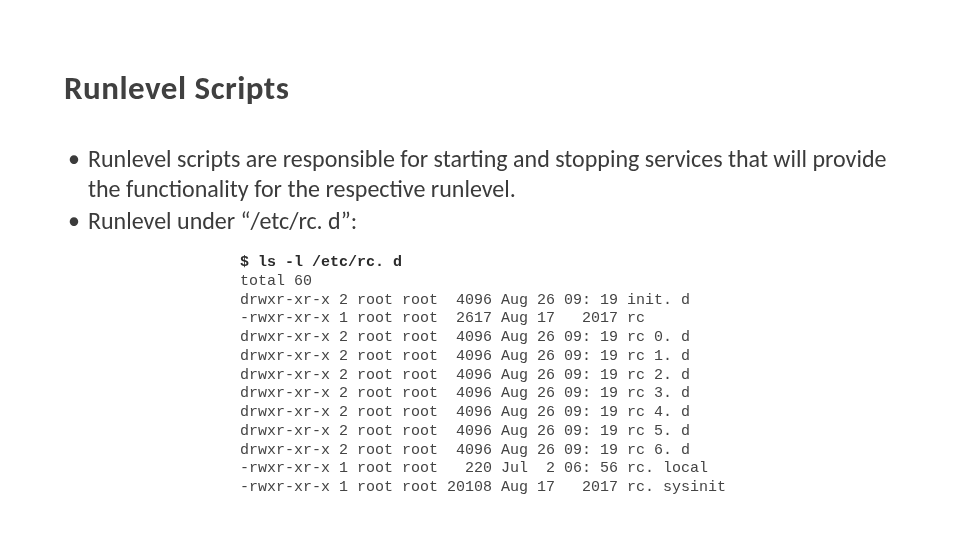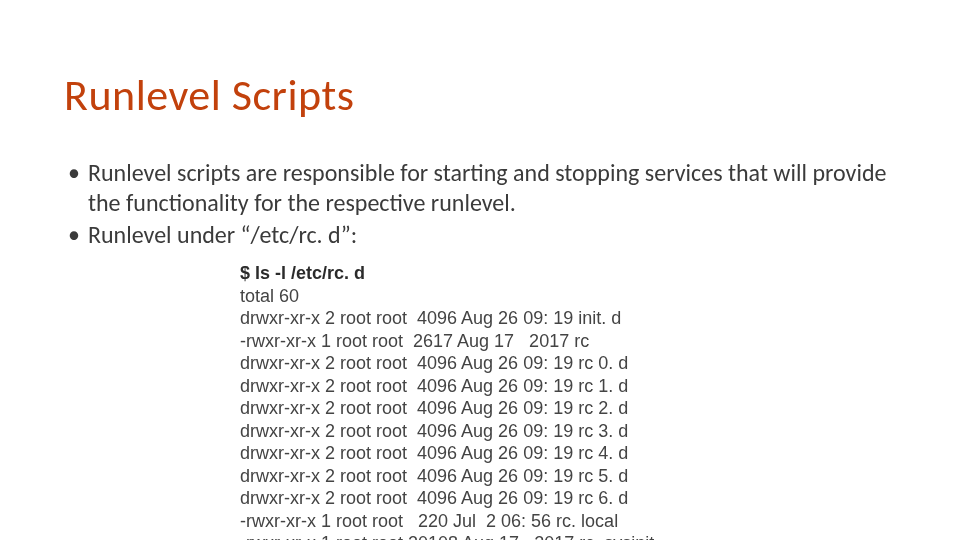--- a/index.html
+++ b/index.html
@@ -13,23 +13,23 @@
     overflow: hidden;
   }
   .slide {
     box-sizing: border-box;
     width: 960px;
     height: 540px;
     padding: 40px 64px 30px 64px;
     position: relative;
   }
   .title {
-    font-size: 44px;
-    font-weight: 400;
-    color: #c2410c;
+    font-size: 33px;
+    font-weight: 700;
+    color: #404040;
     margin: 28px 0 36px 0;
     letter-spacing: 0.5px;
   }
   .bullets {
     font-size: 24px;
     color: #3b3b3b;
     line-height: 1.25;
     margin-left: 4px;
   }
   .bullet {
@@ -39,23 +39,23 @@
   }
   .bullet .dot {
     flex: 0 0 auto;
     margin-right: 8px;
     line-height: 1.25;
   }
   .bullet .txt {
     flex: 1 1 auto;
   }
   .code-block {
-    margin: 12px 0 0 176px;
-    font-family: Liberation Sans, sans-serif;
-    font-size: 18px;
+    margin: 18px 0 0 176px;
+    font-family: Liberation Mono, monospace;
+    font-size: 15px;
     line-height: 1.25;
     white-space: pre;
     color: #444;
   }
   .code-block .cmd {
     font-weight: bold;
     color: #2b2b2b;
   }
 </style>
 </head>

